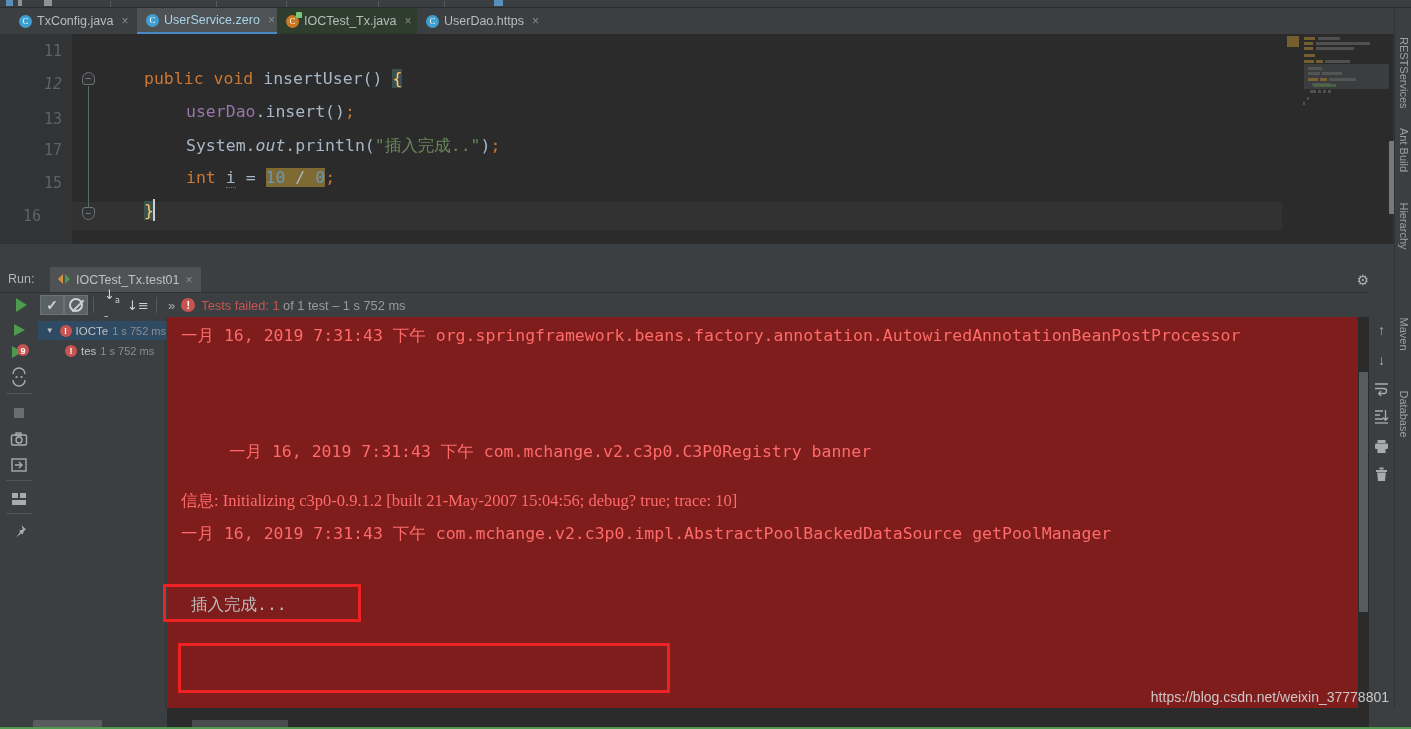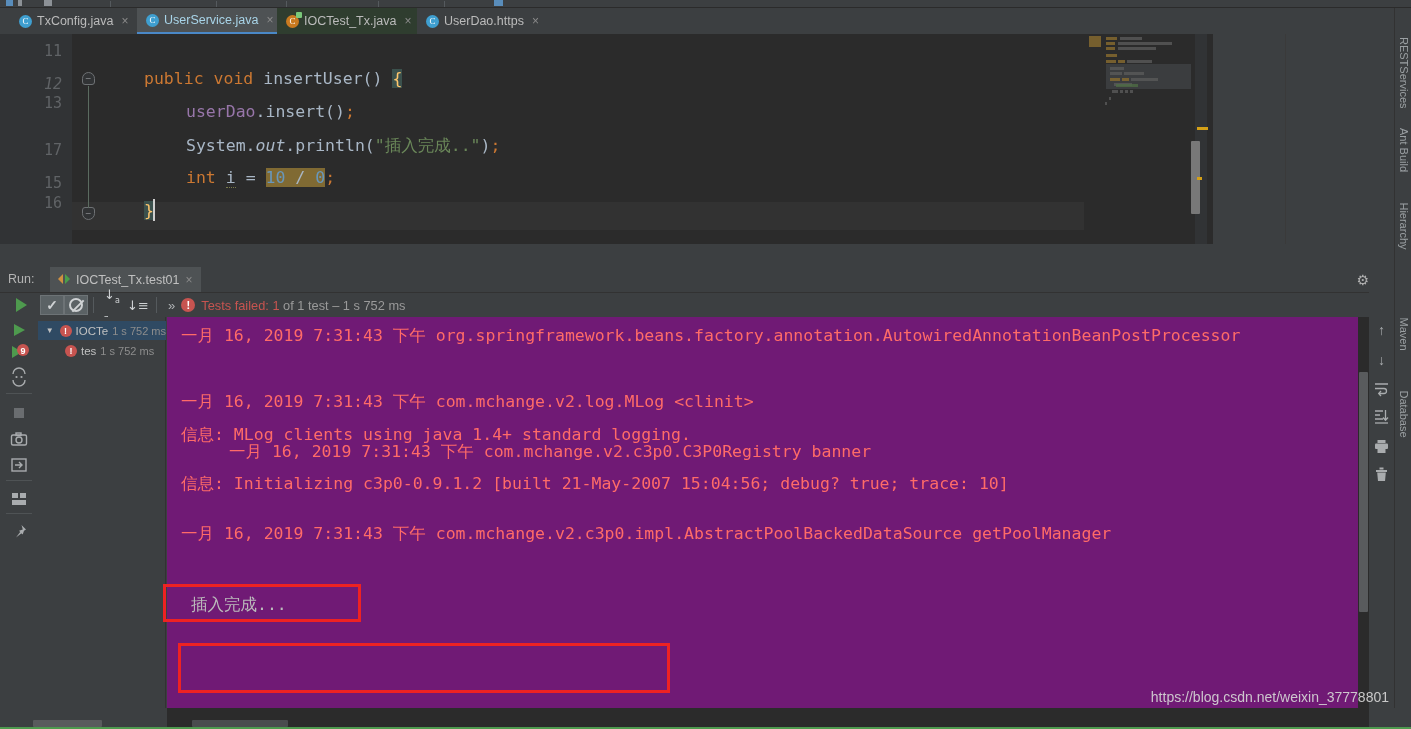--- a/index.html
+++ b/index.html
@@ -45,21 +45,21 @@
   }
   .tab .cls-icon.orange { background: #c97a20; }
   .tab .cls-icon .spark {
     position:absolute; right:-3px; top:-3px; width:6px; height:6px;
     background:#79c879; border-radius:1px;
   }
   .tab .x { color: #8a8a8a; font-size: 12px; margin-left: 3px; }
 
   
   .editor {
-    position: absolute; left: 0; top: 34px; width: 1213px; height: 210px;
+    position: absolute; left: 0; top: 34px; width: 1411px; height: 210px;
     background: #2b2b2b;
   }
   .gutter {
     position: absolute; left: 0; top: 0; width: 72px; height: 100%;
     background: #313335;
   }
   .lineno {
     position: absolute; right: 10px; width: 60px; text-align: right;
     font-family: "DejaVu Sans Mono", monospace; font-size: 15px; color: #606366;
   }
@@ -175,21 +175,21 @@
             font-size:11.5px; color:#c0c0c0; white-space:nowrap; }
   .tt-row.sel { background:#2f4a63; }
   .tt-arrow { color:#c0c0c0; font-size:8px; width:12px; text-align:center; }
   .tt-err { width:12px;height:12px;border-radius:50%;background:#c75450;color:#fff;
             font-size:9px;line-height:12px;text-align:center;font-weight:bold; flex:none;}
   .tt-time { color:#8d8d8d; font-size:11px; }
 
   
   .console {
     position: absolute; left: 167px; top: 317px; width: 1202px; height: 391px;
-    background: #701a75; overflow: hidden;
+    background: #7f1d1d; overflow: hidden;
   }
   .cline {
     position: absolute; left: 14px; white-space: pre;
     font-family: "DejaVu Sans Mono", monospace; font-size: 16.5px; color: #ff6b68;
   }
   .cline.white { color: #bbbbbb; }
   .cscroll-track { position:absolute; right:0; top:0; width:11px; height:391px; background:#2b2b2b; }
   .cscroll-thumb { position:absolute; right:1px; width:9px; background:#595b5d; border-radius:1px; }
 
   
@@ -246,21 +246,21 @@
   <div class="tabbar">
 
     <div class="tab inactive" style="left:10px;">
       <span class="cls-icon">C</span>
       <span>TxConfig.java</span>
       <span class="x">×</span>
     </div>
 
     <div class="tab selected" style="left:137px;">
       <span class="cls-icon">C</span>
-      <span>UserService.java</span>
+      <span>UserService.zero</span>
       <span class="x">×</span>
     </div>
 
     <div class="tab modified" style="left:277px;">
       <span class="cls-icon orange">C<i class="spark"></i></span>
       <span>IOCTest_Tx.java</span>
       <span class="x">×</span>
     </div>
 
     <div class="tab inactive" style="left:417px;">
@@ -271,24 +271,24 @@
   </div>
 
   <div class="editor">
 
     <div class="caretline" style="top:168px;"></div>
     <div class="right-margin" style="left:1285px;"></div>
 
     <div class="gutter">
       <div class="lineno" style="top:8px;">11</div>
       <div class="lineno" style="top:41px;font-style:italic;">12</div>
-      <div class="lineno" style="top:60px;">13</div>
+      <div class="lineno" style="top:76px;">13</div>
       <div class="lineno" style="top:107px;">17</div>
       <div class="lineno" style="top:140px;">15</div>
-      <div class="lineno" style="top:160px;">16</div>
+      <div class="lineno" style="top:173px;text-align:center;">16</div>
     </div>
 
     <div class="fold round" style="top:38px;">−</div>
     <div class="fold" style="top:173px; border-radius:3px 3px 50% 50%;">−</div>
     <div class="foldline" style="top:52px; height:122px;"></div>
 
     <div class="code" style="top:35px; left:144px;"><span class="kw">public</span><span class="pl"> </span><span class="kw">void</span><span class="pl"> </span><span class="pl">insertUser</span><span class="pl">()</span><span class="pl"> </span><span class="brace-hl">{</span></div>
 
     <div class="code" style="top:68px; left:186px;"><span class="fld">userDao</span><span class="pl">.</span><span class="pl">insert</span><span class="pl">()</span><span class="semi">;</span></div>
 
@@ -437,24 +437,22 @@
     </div>
     <div class="tt-row" style="top:24px; padding-left:27px;">
       <span class="tt-err">!</span>
       <span>tes</span>
       <span class="tt-time">1 s 752 ms</span>
     </div>
   </div>
 
   <div class="console">
     <div class="cline" style="top:8px;">一月 16, 2019 7:31:43 下午 org.springframework.beans.factory.annotation.AutowiredAnnotationBeanPostProcessor</div>
-    <div class="cline" style="top:74px;">一月 16, 2019 7:31:43 下午 com.mchange.v2.log.MLog &lt;clinit&gt;</div>
-    <div class="cline" style="top:107px;">信息: MLog clients using java 1.4+ standard logging.</div>
     <div class="cline" style="top:124px;margin-left:48px;">一月 16, 2019 7:31:43 下午 com.mchange.v2.c3p0.C3P0Registry banner</div>
-    <div class="cline" style="top:156px;">信息: Initializing c3p0-0.9.1.2 [built 21-May-2007 15:04:56; debug? true; trace: 10]</div>
+    <div class="cline" style="top:173px;font-family:Liberation Serif, serif;">信息: Initializing c3p0-0.9.1.2 [built 21-May-2007 15:04:56; debug? true; trace: 10]</div>
     <div class="cline" style="top:206px;">一月 16, 2019 7:31:43 下午 com.mchange.v2.c3p0.impl.AbstractPoolBackedDataSource getPoolManager</div>
     <div class="cline white" style="top:277px; left:24px;">插入完成...</div>
 
     <div class="cscroll-track">
       <div class="cscroll-thumb" style="top:55px; height:240px;"></div>
     </div>
   </div>
 
   <div class="redbox" style="left:163px; top:584px; width:198px; height:38px;"></div>
   <div class="redbox" style="left:178px; top:643px; width:492px; height:50px;"></div>

